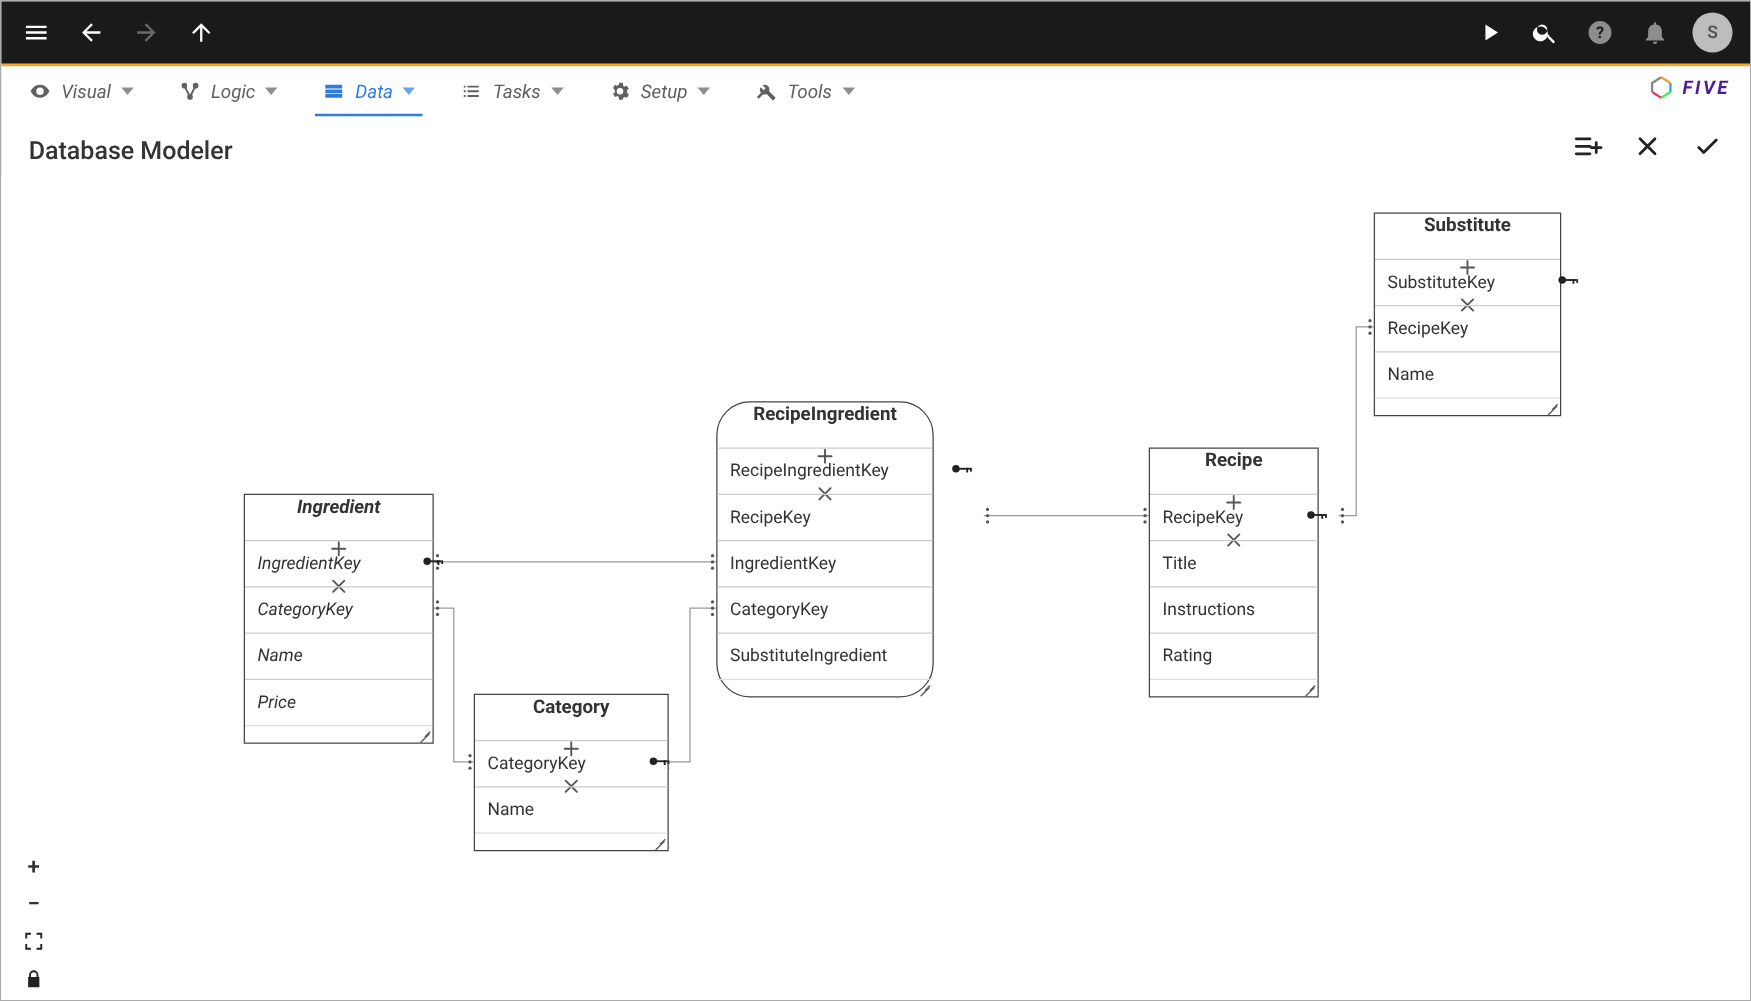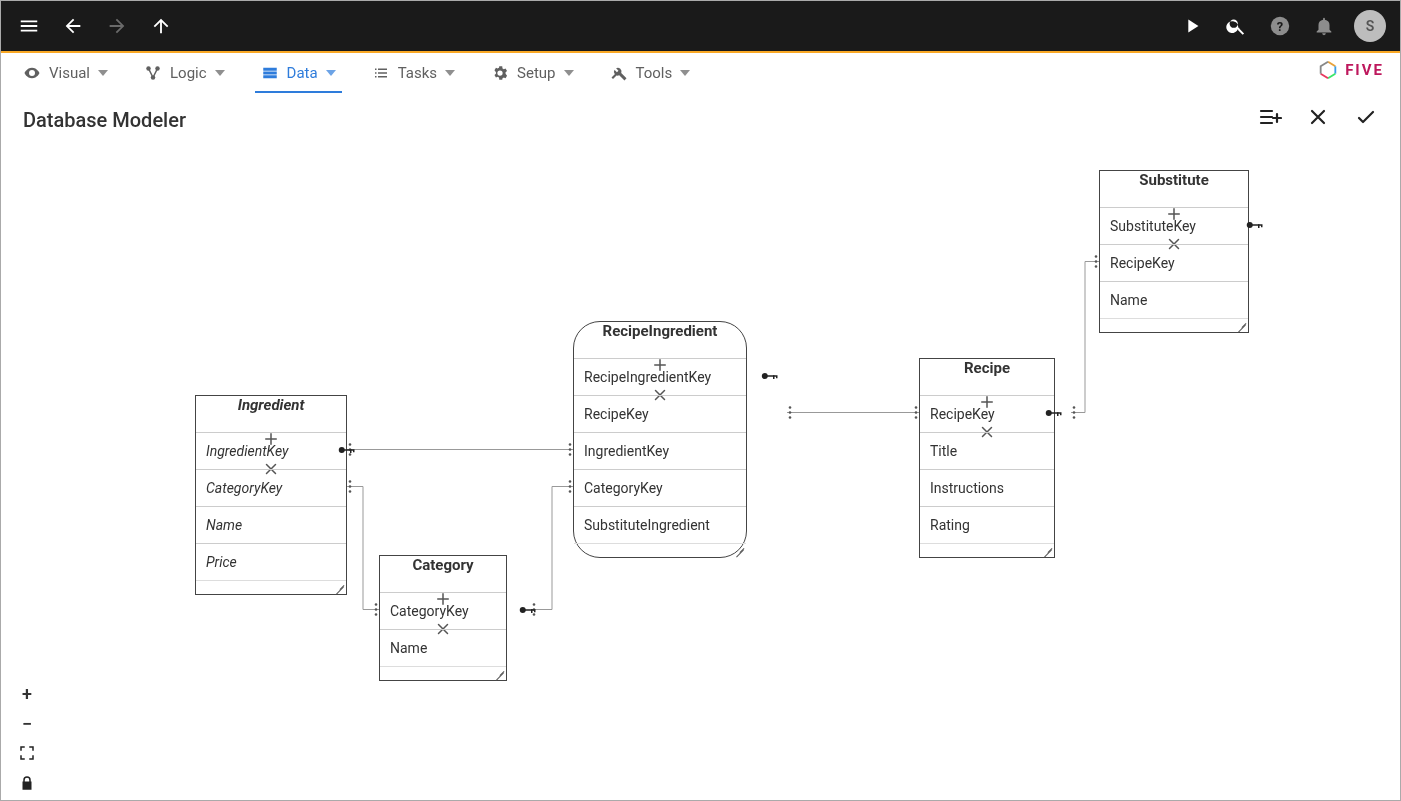--- a/index.html
+++ b/index.html
@@ -22,28 +22,28 @@
   .tb-icon { width:28px; height:28px; display:flex; align-items:center; justify-content:center; color:#fff; }
   .tb-icon.dim { opacity:.35; }
   .tb-icon svg { width:22px; height:22px; fill:currentColor; }
   .crumb { display:flex; align-items:center; gap:8px; text-transform:uppercase; letter-spacing:.3px; }
   .crumb .chev { opacity:.8; }
   .topbar-right { margin-left:auto; display:flex; align-items:center; gap:16px; }
   .avatar { width:32px; height:32px; border-radius:50%; background:#bdbdbd; color:#555; display:flex; align-items:center; justify-content:center; font-weight:600; }
   .orange-line { height:2px; background:var(--orange); }
 
   
-  .tabsbar { height:40px; display:flex; align-items:center; padding:0 18px; gap:28px; font-size:15px; color:var(--muted); border-bottom:0; position:relative; }
+  .tabsbar { height:40px; display:flex; align-items:center; padding:0 18px; gap:28px; font-size:15px; color:var(--muted); border-bottom:0; position:relative;font-style:italic; }
   .tab { display:flex; align-items:center; gap:8px; height:100%; padding:0 4px; position:relative; }
   .tab svg { width:18px; height:18px; fill:currentColor; }
   .tab.active { color:var(--accent); }
   .tab.active::after { content:""; position:absolute; left:-2px; right:-2px; bottom:0; height:2px; background:var(--accent); }
   .caret { width:0; height:0; border-left:5px solid transparent; border-right:5px solid transparent; border-top:6px solid currentColor; opacity:.7; }
   .brand { position:absolute; right:16px; top:6px; display:flex; align-items:center; gap:6px; }
-  .brand-text { font-weight:700; letter-spacing:2px; font-size:15px; color:#be185d; }
+  .brand-text { font-weight:700; letter-spacing:2px; font-size:15px; color:#4c1d95; }
 
   
   .page-head { display:flex; align-items:center; padding:12px 22px; font-size:20px; font-weight:500; }
   .page-actions { margin-left:auto; display:flex; gap:24px; color:#222; }
   .page-actions svg { width:24px; height:24px; fill:none; stroke:currentColor; stroke-width:2.2; }
 
   
   .canvas { position:absolute; left:0; right:0; top:140px; bottom:0; background:#fff; }
   svg.connections { position:absolute; left:0; top:0; width:100%; height:100%; pointer-events:none; }
 
@@ -267,21 +267,21 @@
         <span>Name</span>
         <span class="spacer"></span>
       </div>
       <div class="ent-row">
         <span>Price</span>
         <span class="spacer"></span>
       </div>
       <div class="ent-row thin"></div>
       <div class="resize"></div>
     </div>
-    <div class="entity" style="left: 378px; top: 414px; width: 128px;">
+    <div class="entity" style="left: 378px; top: 414px; width: 156px;">
       <div class="ent-head">
         <span>Category</span>
         <span class="spacer"></span>
         <span><svg viewBox="0 0 24 24">
             <path d="M12 5v14M5 12h14" stroke-linecap="round"></path>
           </svg></span>
         <span><svg viewBox="0 0 24 24">
             <path d="M6 6l12 12M18 6L6 18" stroke-linecap="round"></path>
           </svg></span>
       </div>

